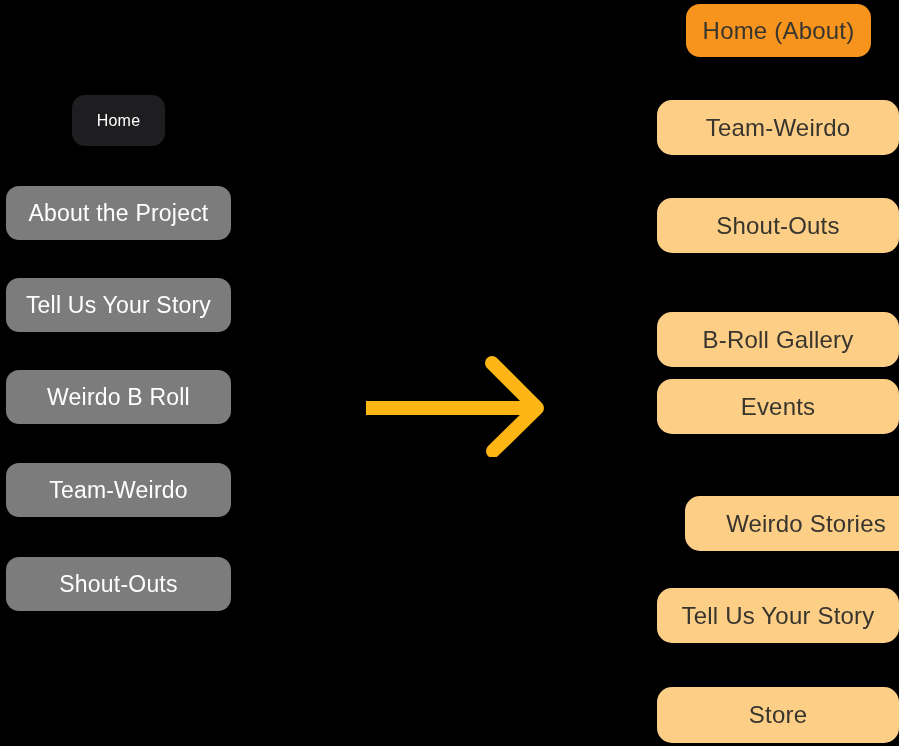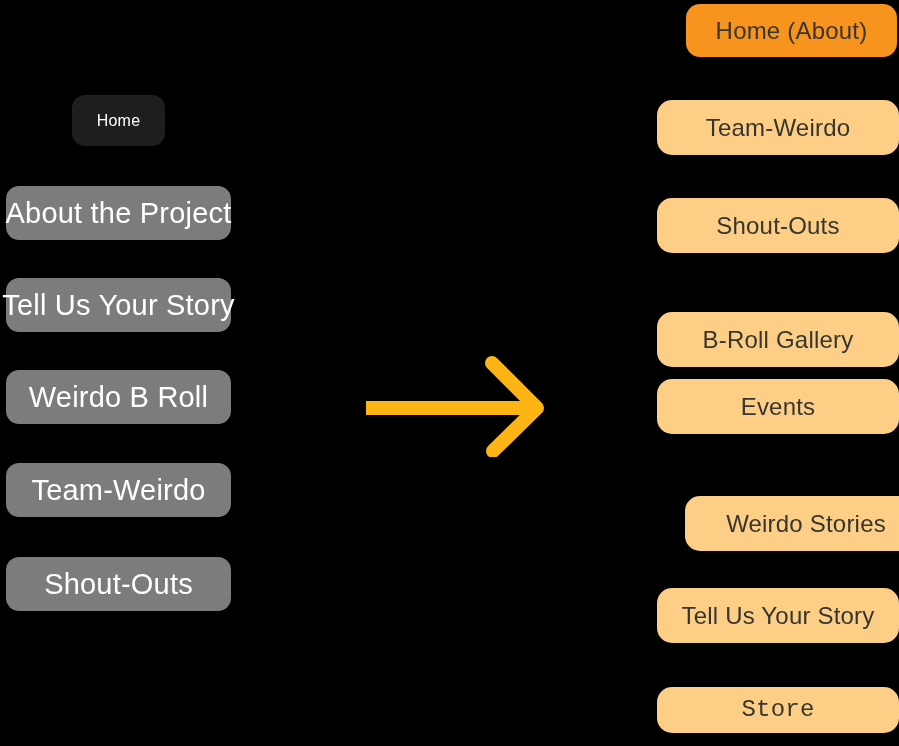--- a/index.html
+++ b/index.html
@@ -37,49 +37,49 @@
     border-radius: 13px;
     background: var(--home_dark_bg, #1e1e20);
     color: var(--light_text, #fff);
     font-size: 16px;
   }
   .btn-gray {
     left: 6px; width: 225px; height: 54px;
     border-radius: 13px;
     background: var(--gray_bg, #7c7c7c);
     color: var(--light_text, #fff);
-    font-size: 29px;
+    font-size: 23px;
   }
   .l1 { top: 186px; }
   .l2 { top: 278px; }
   .l3 { top: 370px; }
   .l4 { top: 463px; }
   .l5 { top: 557px; }
   
   .btn-bright {
-    left: 686px; top: 4px; width: 211px; height: 53px;
+    left: 686px; top: 4px; width: 185px; height: 53px;
     border-radius: 14px;
     background: var(--orange_bright_bg, #f7941e);
     color: var(--dark_text, #38352e);
     font-size: 24px;
   }
   .btn-light {
     left: 657px; width: 242px; height: 55px;
     border-radius: 15px;
     background: var(--orange_light_bg, #fdce86);
     color: var(--dark_text, #38352e);
     font-size: 24px;
   }
   .r1 { top: 100px; }
   .r2 { top: 198px; }
   .r3 { top: 312px; }
   .r4 { top: 379px; }
   .r5 { top: 496px; margin-left: 28px; }
   .r6 { top: 588px; }
-  .r7 { top: 687px; height: 46px; font-family: Liberation Mono, monospace; }
+  .r7 { top: 687px; height: 56px; }
   
   .arrow-wrap {
     position: absolute;
     left: 360px; top: 355px;
     width: 185px; height: 102px;
   }
   .arrow-wrap svg { display: block; }
 </style>
 </head>
 <body>

